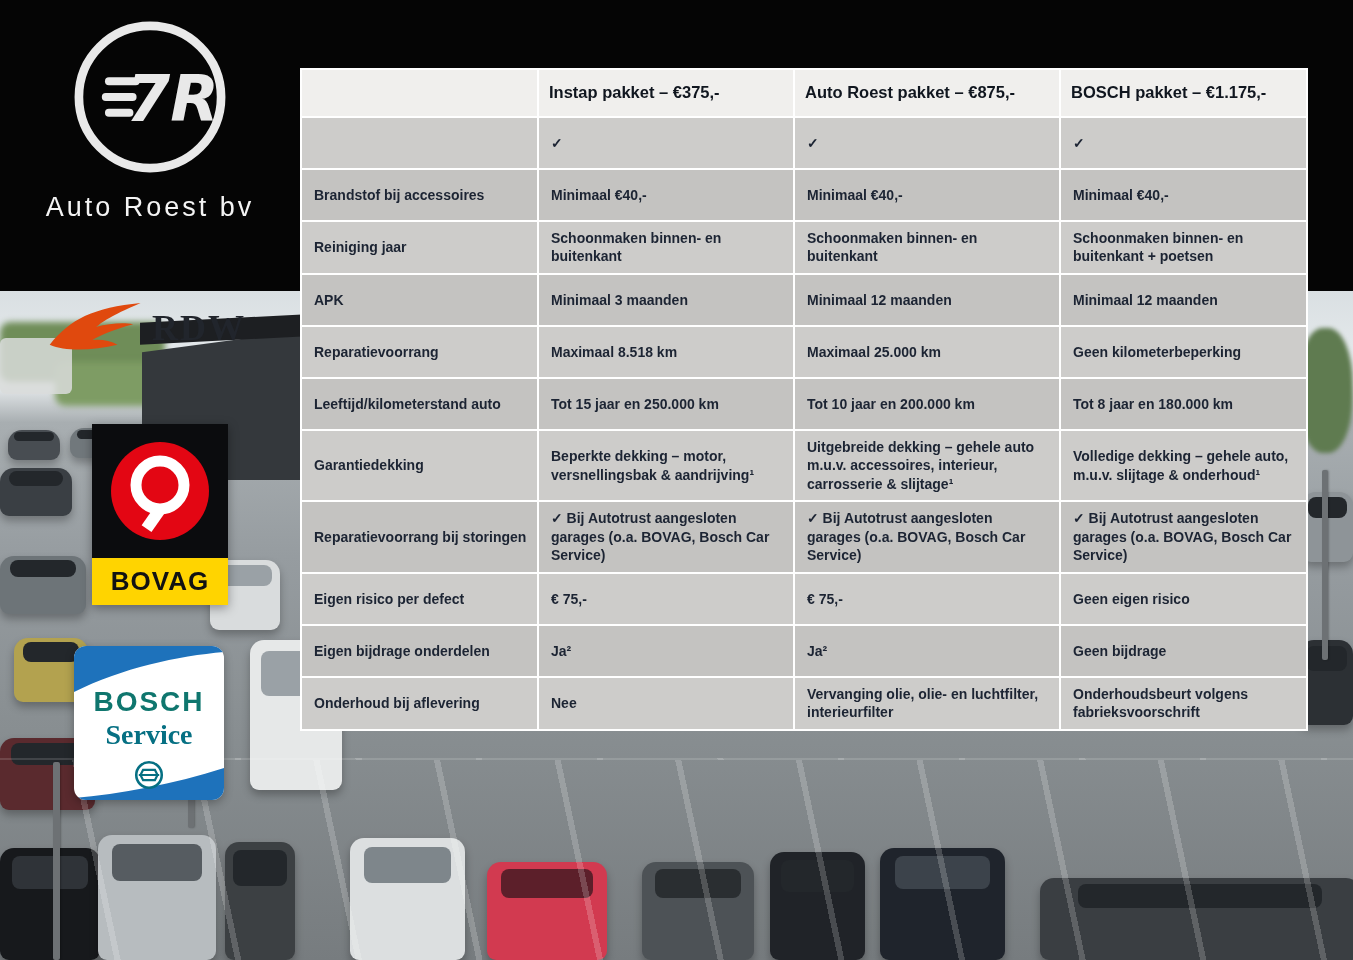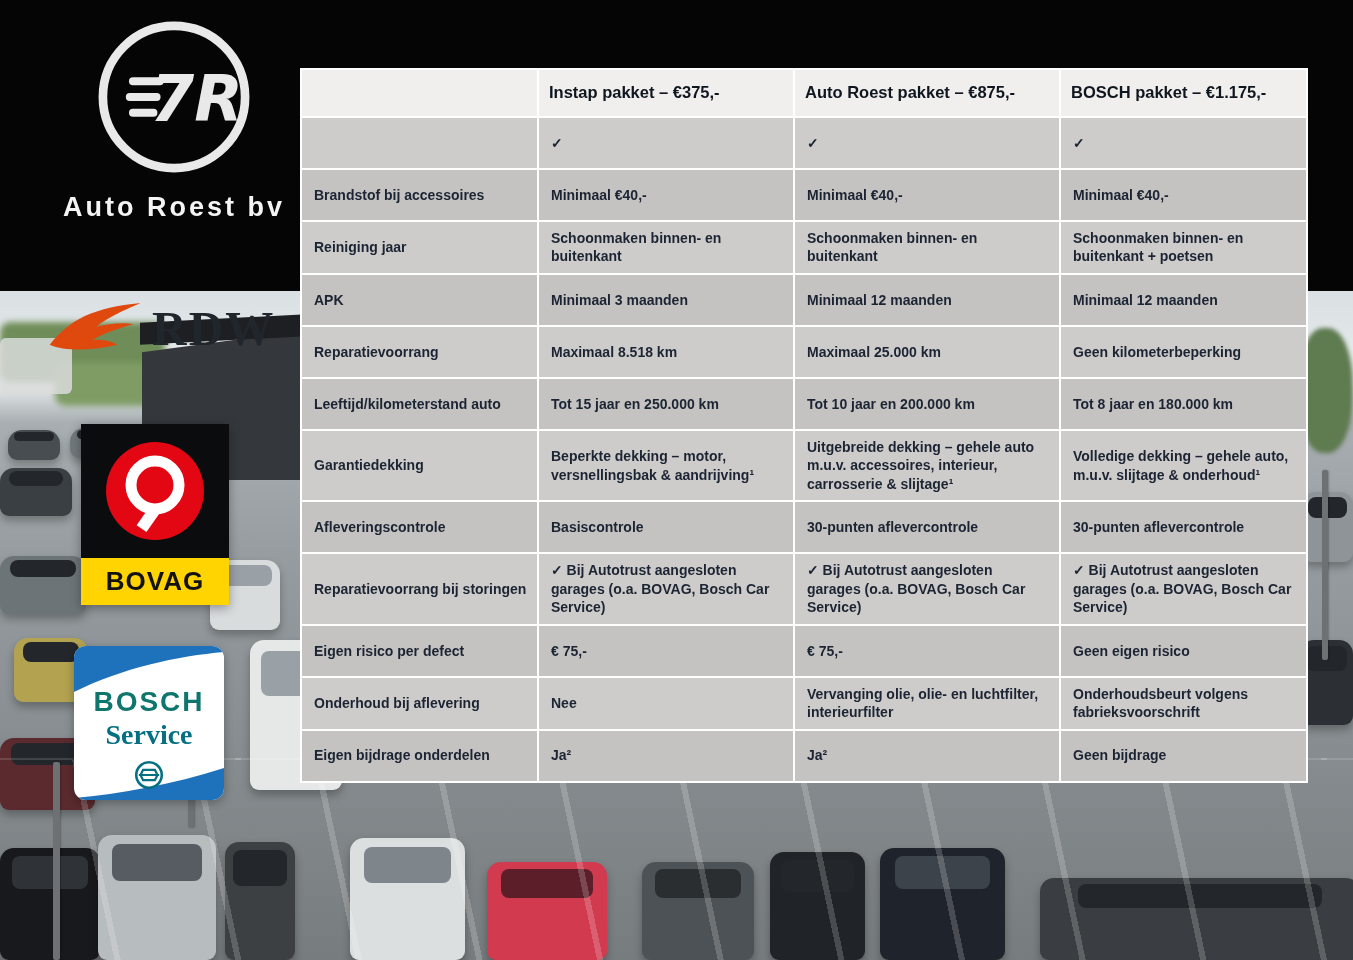--- a/index.html
+++ b/index.html
@@ -25,32 +25,32 @@
           box-shadow:1px 0 2px rgba(0,0,0,.25); }
   .lines { position:absolute; left:0; top:758px; width:100%; height:202px;
     background:repeating-linear-gradient(78deg,
       rgba(255,255,255,0) 0 112px, rgba(255,255,255,.34) 112px 118px);
     opacity:.55; border-top:2px solid rgba(255,255,255,.25); }
 
   
   .topband { position:absolute; left:0; top:0; width:100%; height:291px;
              background:#050505; z-index:1; }
   .brand { position:absolute; left:36px; top:18px; width:228px; z-index:3;
-           text-align:center; color:#f2f2f2;margin-left:24px; }
-  .brand-name { margin-top:12px; font-size:27px; font-weight:bold;
+           text-align:center; color:#f2f2f2; }
+  .brand-name { margin-top:12px; font-size:27px; font-weight:normal;
                 letter-spacing:3px; color:#f4f4f4; }
 
   
   .rdw { position:absolute; left:46px; top:298px; z-index:3;
          display:flex; align-items:center; gap:4px; }
   .rdw-text { font-family:"Liberation Serif", serif; font-weight:bold;
-              font-size:48px; color:#21252c; letter-spacing:2px; }
-
-  
-  .bovag { position:absolute; left:81px; top:424px; width:148px; z-index:3;
+              font-size:36px; color:#21252c; letter-spacing:2px; }
+
+  
+  .bovag { position:absolute; left:92px; top:424px; width:136px; z-index:3;
            box-shadow:0 3px 10px rgba(0,0,0,.35); }
   .bovag-black { height:134px; background:#0b0c0e;
                  display:flex; align-items:center; justify-content:center; }
   .bovag-yellow { height:47px; background:#ffd400; color:#121212;
                   display:flex; align-items:center; justify-content:center;
                   font-weight:bold; font-size:26px; letter-spacing:1px; }
 
   
   .bosch { position:absolute; left:74px; top:646px; width:150px; height:154px;
            background:#ffffff; border-radius:12px; overflow:hidden; z-index:3;
@@ -260,44 +260,38 @@
           <td>Tot 10 jaar en 200.000 km</td>
           <td>Tot 8 jaar en 180.000 km</td>
         </tr>
         <tr>
           <th>Garantiedekking</th>
           <td>Beperkte dekking – motor, versnellingsbak &amp; aandrijving¹</td>
           <td>Uitgebreide dekking – gehele auto m.u.v. accessoires, interieur, carrosserie &amp; slijtage¹</td>
           <td>Volledige dekking – gehele auto, m.u.v. slijtage &amp; onderhoud¹</td>
         </tr>
         <tr>
-          <th>Afleveringscontrole</th>
-          <td>Basiscontrole</td>
-          <td>30-punten aflevercontrole</td>
-          <td>30-punten aflevercontrole</td>
-        </tr>
-        <tr>
           <th>Reparatievoorrang bij storingen</th>
           <td>✓ Bij Autotrust aangesloten garages (o.a. BOVAG, Bosch Car Service)</td>
           <td>✓ Bij Autotrust aangesloten garages (o.a. BOVAG, Bosch Car Service)</td>
           <td>✓ Bij Autotrust aangesloten garages (o.a. BOVAG, Bosch Car Service)</td>
         </tr>
         <tr>
           <th>Eigen risico per defect</th>
           <td>€ 75,-</td>
           <td>€ 75,-</td>
           <td>Geen eigen risico</td>
         </tr>
         <tr>
+          <th>Eigen bijdrage onderdelen</th>
+          <td>Ja²</td>
+          <td>Ja²</td>
+          <td>Geen bijdrage</td>
+        </tr>
+        <tr>
           <th>Onderhoud bij aflevering</th>
           <td>Nee</td>
           <td>Vervanging olie, olie- en luchtfilter, interieurfilter</td>
           <td>Onderhoudsbeurt volgens fabrieksvoorschrift</td>
         </tr>
-        <tr>
-          <th>Eigen bijdrage onderdelen</th>
-          <td>Ja²</td>
-          <td>Ja²</td>
-          <td>Geen bijdrage</td>
-        </tr>
       </tbody>
   </table>
 </div>
 
 </body></html>

